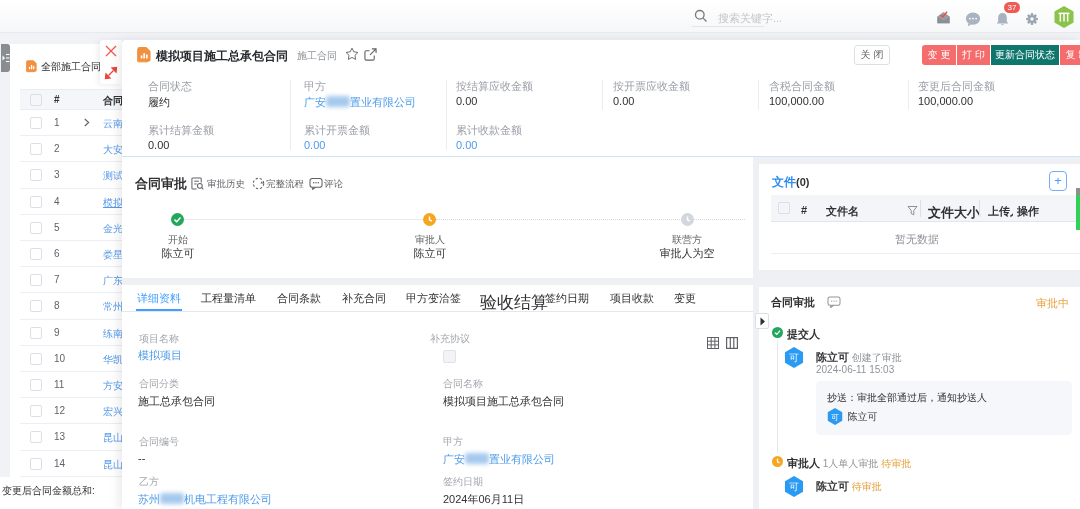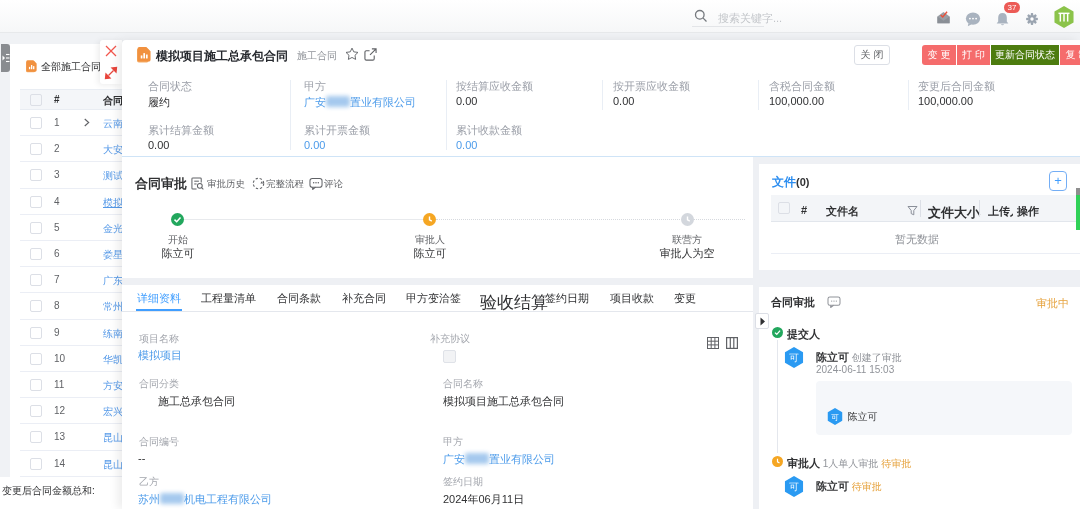--- a/index.html
+++ b/index.html
@@ -199,21 +199,21 @@
   </svg>
   <svg class="abs" style="left:242px;top:8px;" width="13" height="13" viewBox="0 0 14 14">
     <path d="M11 8 V11.5 a1.5 1.5 0 0 1 -1.5 1.5 H2.5 A1.5 1.5 0 0 1 1 11.5 V4.5 A1.5 1.5 0 0 1 2.5 3 H6" fill="none" stroke="#606266" stroke-width="1.2"></path>
     <path d="M8.5 1 H13 V5.5 M13 1 L6.5 7.5" fill="none" stroke="#606266" stroke-width="1.2"></path>
   </svg>
 
   <div class="abs" style="left:732px;top:5px;width:36px;height:20px;background:#fff;border:1px solid #dcdfe6;border-radius:3px;box-sizing:border-box;text-align:center;line-height:18px;font-size:10px;color:#606266;">关 闭</div>
   <div class="abs" style="left:776px;top:5px;height:20px;display:flex;padding-left:24px;">
     <div style="background:#f56c6c;color:#fff;font-size:10px;line-height:20px;text-align:center;width:34px;border-radius:3px 0 0 3px;margin-right:1px;">变 更</div>
     <div style="background:#f56c6c;color:#fff;font-size:10px;line-height:20px;text-align:center;width:33px;margin-right:1px;">打 印</div>
-    <div style="background:#4d7c0f;color:#fff;font-size:10px;line-height:20px;text-align:center;width:68px;margin-right:1px;">更新合同状态</div>
+    <div style="background:#0f766e;color:#fff;font-size:10px;line-height:20px;text-align:center;width:68px;margin-right:1px;">更新合同状态</div>
     <div style="background:#f56c6c;color:#fff;font-size:10px;line-height:20px;text-align:center;width:34px;border-radius:0 3px 3px 0;">复 制</div>
   </div>
 </div>
 
 <div class="abs" id="mhead" style="left:122px;top:76px;width:958px;height:81px;border-bottom:1px solid #cfe4f7;box-sizing:border-box;">
 
   <div class="abs hlbl" style="left:26px;top:3px;">合同状态</div>
   <div class="abs val" style="left:26px;top:19px;">履约</div>
   <div class="abs hlbl" style="left:182px;top:3px;">甲方</div>
   <div class="abs" style="left:182px;top:19px;font-size:11px;color:#4c9bea;white-space:nowrap;">广安<span class="blur-blob" style="width:24px;"></span>置业有限公司</div>
@@ -317,21 +317,21 @@
     <g stroke="#606266" stroke-width="1.2">
         <rect x="0.6" y="0.6" width="10.8" height="10.8" fill="none"></rect>
     <line x1="4.3" y1="0.6" x2="4.3" y2="11.4"></line>
         <line x1="7.8" y1="0.6" x2="7.8" y2="11.4"></line>
       </g>
   </svg>
 
   <div class="abs lbl" style="left:17px;top:47px;">项目名称</div>
   <div class="abs" style="left:16px;top:63px;font-size:11px;color:#4c9bea;">模拟项目</div>
   <div class="abs lbl" style="left:17px;top:92px;">合同分类</div>
-  <div class="abs val" style="left:16px;top:109px;margin-left:20px;">施工总承包合同</div>
+  <div class="abs val" style="left:16px;top:109px;">施工总承包合同</div>
   <div class="abs lbl" style="left:17px;top:150px;">合同编号</div>
   <div class="abs val" style="left:16px;top:167px;">--</div>
   <div class="abs lbl" style="left:17px;top:190px;">乙方</div>
   <div class="abs" style="left:16px;top:207px;font-size:11px;color:#4c9bea;white-space:nowrap;">苏州<span class="blur-blob" style="width:24px;"></span>机电工程有限公司</div>
 
   <div class="abs lbl" style="left:308px;top:47px;">补充协议</div>
   <div class="abs" style="left:321px;top:65px;width:13px;height:13px;border:1px solid #dfe2e8;border-radius:2px;background:#f2f3f5;box-sizing:border-box;"></div>
   <div class="abs lbl" style="left:321px;top:92px;">合同名称</div>
   <div class="abs val" style="left:321px;top:109px;">模拟项目施工总承包合同</div>
   <div class="abs lbl" style="left:321px;top:150px;">甲方</div>
@@ -376,20 +376,21 @@
     <path d="M3.2 6.1 L5.2 8 L8.8 4" fill="none" stroke="#fff" stroke-width="1.4"></path>
   </svg>
   <div class="abs bold" style="left:28px;top:40px;font-size:11px;color:#303133;">提交人</div>
   <svg class="abs" style="left:25px;top:60px;" width="20" height="21" viewBox="0 0 21 22">
     <polygon points="10.5,0 20,5.5 20,16.5 10.5,22 1,16.5 1,5.5" fill="#2a9af2"></polygon>
     <text x="10.5" y="15" font-size="10" fill="#fff" text-anchor="middle" font-family="Liberation Sans">可</text>
   </svg>
   <div class="abs bold" style="left:57px;top:63px;font-size:11px;color:#303133;">陈立可<span style="font-weight:normal;font-size:10px;color:#909399;"> 创建了审批</span></div>
   <div class="abs" style="left:57px;top:77px;font-size:10px;color:#909399;">2024-06-11 15:03</div>
   <div class="abs" style="left:57px;top:94px;width:256px;height:54px;background:#f5f7fa;border-radius:4px;">
+    <div class="abs" style="left:11px;top:10px;font-size:10px;color:#303133;white-space:nowrap;">抄送：审批全部通过后，通知抄送人</div>
     <div class="abs" style="left:11px;top:26px;width:150px;white-space:nowrap;">
       <svg style="vertical-align:middle;" width="16" height="17" viewBox="0 0 21 22">
         <polygon points="10.5,0 20,5.5 20,16.5 10.5,22 1,16.5 1,5.5" fill="#2a9af2"></polygon>
         <text x="10.5" y="15" font-size="10" fill="#fff" text-anchor="middle" font-family="Liberation Sans">可</text>
       </svg>
       <span style="font-size:10px;color:#303133;vertical-align:middle;"> 陈立可</span>
     </div>
   </div>
   <svg class="abs" style="left:13px;top:169px;" width="11" height="11" viewBox="0 0 12 12">
     <circle cx="6" cy="6" r="6" fill="#f5a623"></circle>

